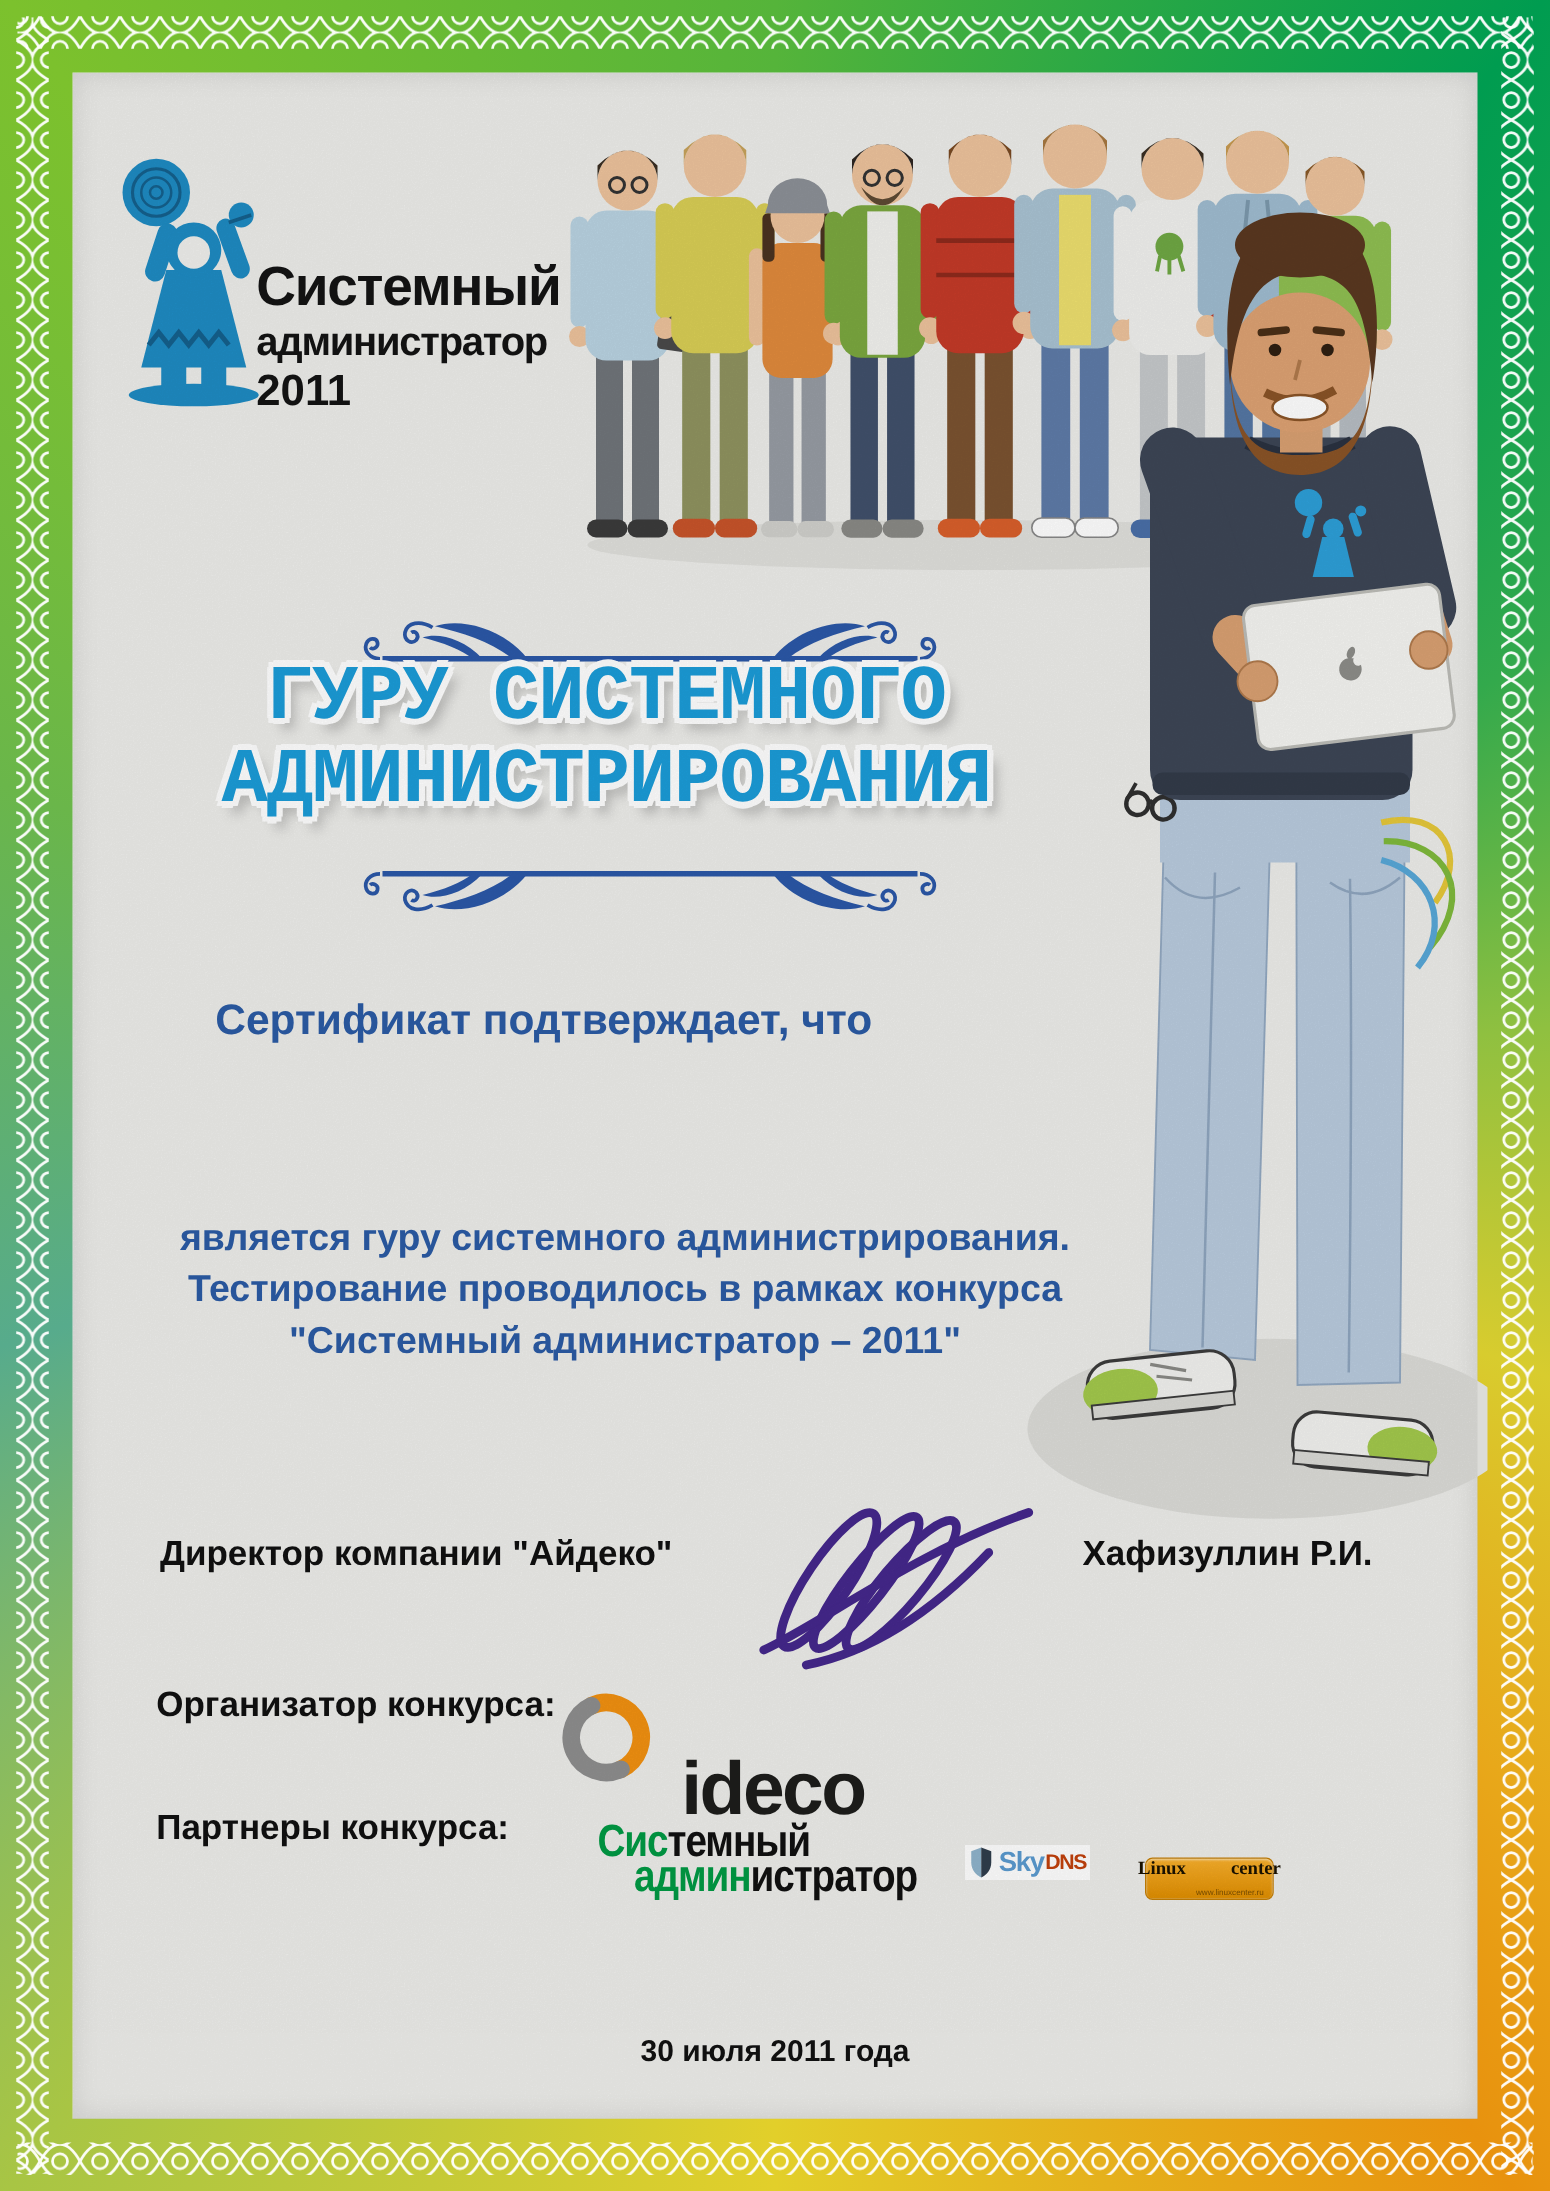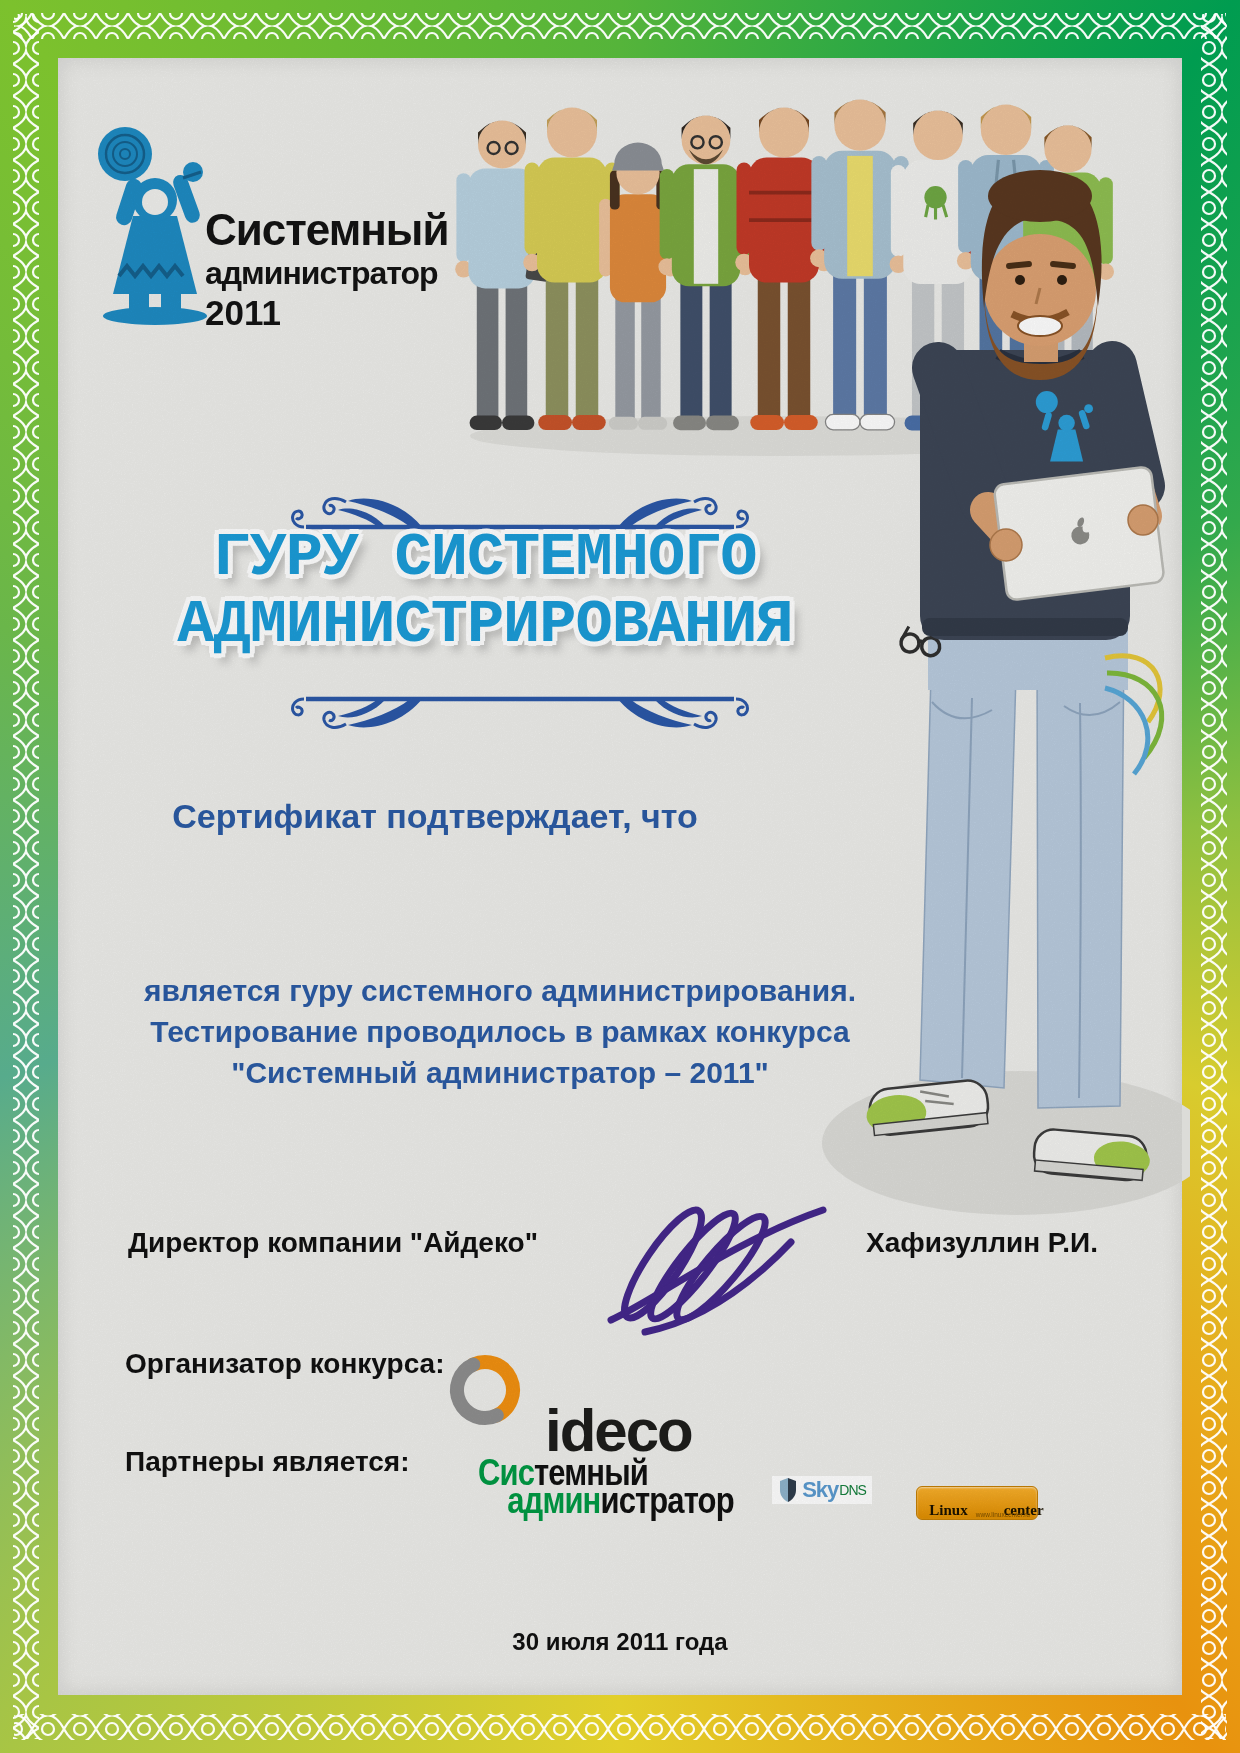--- a/index.html
+++ b/index.html
@@ -55,27 +55,27 @@
 
   .magazine{left:478px;top:1458px;font-weight:700;font-size:36px;line-height:30px;
     letter-spacing:-1px;transform:scaleX(.86);transform-origin:left top;white-space:nowrap;}
   .magazine .g{color:#009A44;}
   .magazine .b{color:#111;}
   .magazine-l2{margin-left:34px;margin-top:-2px;}
 
   .skydns{left:772px;top:1476px;width:100px;height:28px;background:#FFFFFF;
     display:flex;align-items:center;justify-content:center;gap:4px;}
   .skydns .sky{color:#5B9BD0;font-weight:700;font-size:22px;letter-spacing:-1px;}
-  .skydns .dns{color:#15803d;font-weight:400;font-size:14px;letter-spacing:-1px;margin-left:-3px;}
+  .skydns .dns{color:#c2410c;font-weight:700;font-size:17px;letter-spacing:-1px;margin-left:-3px;}
 
   .linuxcenter{left:916px;top:1486px;width:101px;height:32px;border-radius:6px;
     background:linear-gradient(#F9B02C,#E08E00);border:1px solid #C57F05;
-    display:flex;align-items:flex-end;justify-content:center;gap:18px;
+    display:flex;align-items:flex-start;justify-content:center;gap:18px;
     font-family:"Liberation Serif",serif;font-weight:700;font-size:15px;color:#1A1200;
-    box-shadow:inset 0 1px 2px rgba(255,255,255,.6);padding-left:19px;}
+    box-shadow:inset 0 1px 2px rgba(255,255,255,.6);}
   .linuxcenter .site{position:absolute;right:7px;bottom:1px;font-size:6.5px;
     color:#7A4E00;font-family:"Liberation Sans",sans-serif;font-weight:400;}
 
   .date{left:0;top:1628px;width:1240px;text-align:center;font-size:24px;font-weight:700;color:#111;}
 
   .grain{position:absolute;left:58px;top:58px;width:1124px;height:1637px;z-index:8;
     pointer-events:none;opacity:.06;}
 </style>
 </head>
 <body>
@@ -402,21 +402,21 @@
     <div class="black-label organizer-label">Организатор конкурса:</div>
 
     <svg class="ideco-swirl" viewBox="0 0 84 84">
       <g fill="none" stroke-linecap="round">
         <circle cx="42" cy="42" r="28" stroke="#F29111" stroke-width="14" stroke-dasharray="88 88" transform="rotate(-115 42 42)"></circle>
         <circle cx="42" cy="42" r="28" stroke="#8E8E8E" stroke-width="14" stroke-dasharray="88 88" transform="rotate(65 42 42)"></circle>
       </g>
     </svg>
     <div class="ideco-text">ideco</div>
 
-    <div class="black-label partners-label">Партнеры является:</div>
+    <div class="black-label partners-label">Партнеры конкурса:</div>
 
     <div class="magazine">
       <div><span class="g">Сис</span><span class="b">темный</span></div>
       <div class="magazine-l2"><span class="g">админ</span><span class="b">истратор</span></div>
     </div>
 
     <div class="skydns">
       <svg width="20" height="26" viewBox="0 0 20 26">
         <path d="M10,1 L2,4 V13 C2,19 6,23 10,25 Z" fill="#8FB4CC"></path>
         <path d="M10,1 L18,4 V13 C18,19 14,23 10,25 Z" fill="#2F3D4C"></path>

